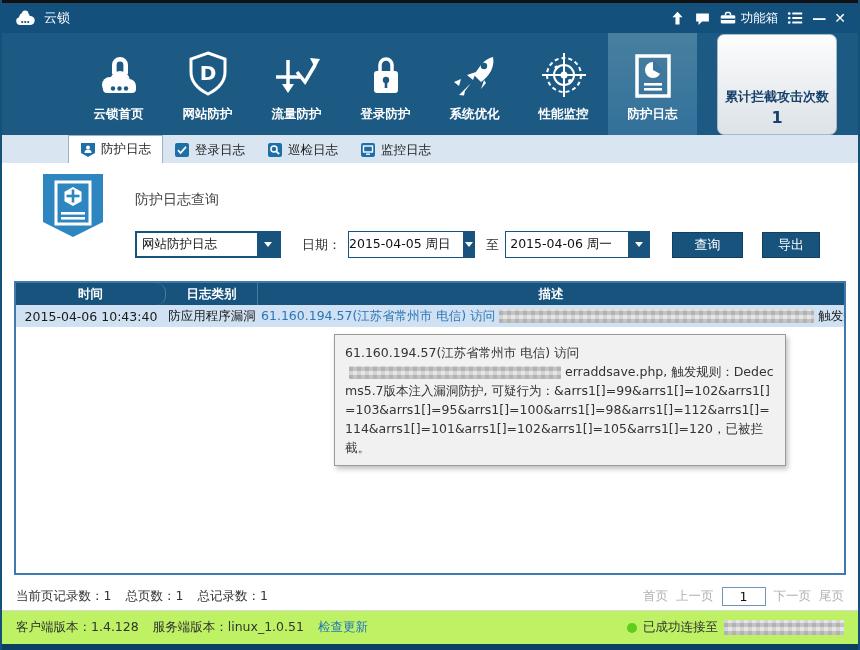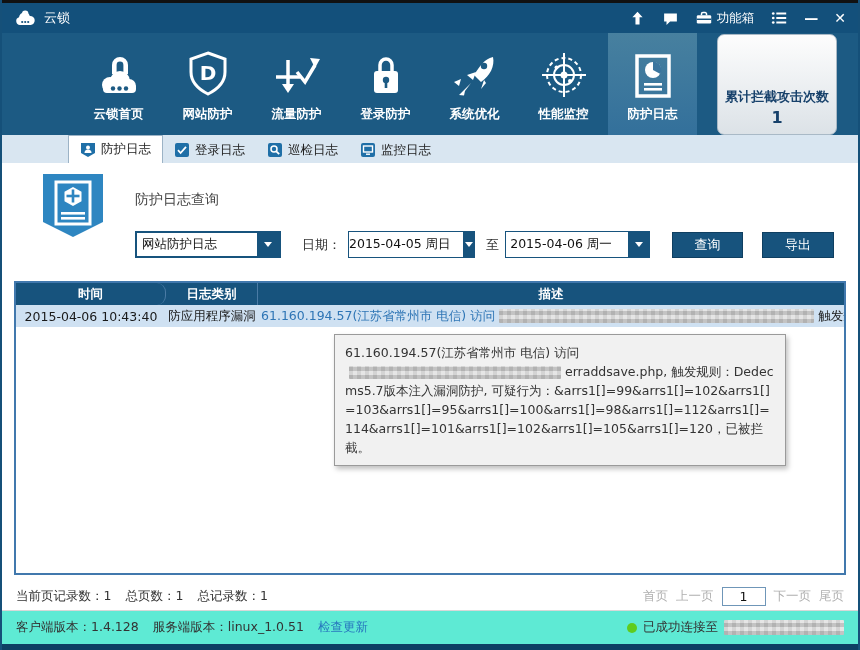--- a/index.html
+++ b/index.html
@@ -6,21 +6,21 @@
   html,body { background:#2a2a2a; }
   body { font-family:"DejaVu Sans","Liberation Sans",sans-serif; }
   .window { width:860px; height:650px; display:flex; flex-direction:column; background:#fff; position:relative; overflow:hidden; border-left:2px solid #155079; border-right:2px solid #155079; }
   .top-edge { height:3px; background:#111; flex:0 0 auto; }
   .bottom-edge { height:6px; background:#0d3f63; flex:0 0 auto; }
 
   
   .titlebar { height:30px; background:#13507b; display:flex; align-items:center; padding:0 12px; flex:0 0 auto; }
   .app-icon { width:22px; height:22px; display:inline-flex; margin-right:8px; }
   .app-title { color:#fff; font-size:13px; }
-  .tb-actions { margin-left:auto; display:flex; align-items:center; gap:16px; }
+  .tb-actions { margin-left:auto; display:flex; align-items:center; gap:8px; }
   .tb-btn { display:inline-flex; align-items:center; gap:4px; color:#fff; font-size:12.5px; cursor:pointer; }
   .tb-btn svg { display:block; }
   .tb-glyph { color:#fff; font-size:14px; font-weight:bold; cursor:pointer; line-height:1; }
 
   
   .nav { height:102px; background:#1c5a83; display:flex; align-items:stretch; padding-left:72px; flex:0 0 auto; }
   .nav-item { width:89px; display:flex; flex-direction:column; align-items:center; justify-content:flex-end; padding-bottom:12px; gap:7px; cursor:pointer; }
   .nav-item.selected { background:linear-gradient(180deg,#47809f 0%,#33709b 100%); }
   .nav-item .nico { height:50px; display:flex; align-items:flex-end; justify-content:center; }
   .nav-label { color:#fff; font-size:12.5px; font-weight:bold; white-space:nowrap; }
@@ -44,21 +44,21 @@
   .dd .dd-text { flex:1; font-size:12.5px; padding-left:5px; color:#111; white-space:nowrap; }
   .dd .dd-arrow { width:22px; height:23px; background:#17537d; display:flex; align-items:center; justify-content:center; }
   .tri-down { width:0; height:0; border-left:4px solid transparent; border-right:4px solid transparent; border-top:5px solid #fff; }
   .fl-label { font-size:13px; color:#333; margin-left:21px; white-space:nowrap; }
   .date-box { margin-left:7px; width:127px; height:27px; border:1px solid #17537d; display:flex; align-items:center; cursor:pointer;gap:12px; }
   .date-box .dt { flex:1; text-align:center; font-size:12.5px; color:#111; white-space:nowrap; }
   .date-box .dd-arrow { width:21px; height:25px; background:#17537d; display:flex; align-items:center; justify-content:center; border-left:1px solid #17537d; }
   .to-label { font-size:13px; color:#333; margin-left:11px; }
   .date-box.second { margin-left:6px; width:145px; }
   .btn { margin-left:22px; width:71px; height:26px; background:#17537d; color:#fff; border:1px solid #0f3f61; font-size:13px; display:flex; align-items:center; justify-content:center; cursor:pointer; font-family:inherit; }
-  .btn.export { margin-left:19px; width:72px; }
+  .btn.export { margin-left:19px; width:58px; }
 
   
   .table-wrap { margin:0 12px; height:294px; border:2px solid #4178ad; background:#fff; position:relative; }
   .thead { display:flex; background:#17537d; height:22px; }
   .th { color:#fff; font-size:12.5px; font-weight:bold; display:flex; align-items:center; justify-content:center; border-right:1px solid #4a7ba5; }
   .th:last-child { border-right:none; }
   .c-time { width:150px; flex:0 0 auto;border-radius:9px; }
   .c-cat  { width:92px;  flex:0 0 auto; }
   .c-desc { flex:1 1 auto; min-width:0; }
   .trow { display:flex; background:#cfe1f2; height:22px; align-items:center; font-size:12.5px; color:#1a1a1a; cursor:pointer; }
@@ -74,21 +74,21 @@
   .cz-tip { width:212px; height:13px; margin-left:4px; }
 
   
   .statusrow { height:29px; display:flex; align-items:center; padding:0 14px; font-size:12.5px; color:#333; border-bottom:1px solid #d8d8d8; flex:0 0 auto; }
   .statusrow .st { margin-right:14px; white-space:nowrap; }
   .pager { margin-left:auto; display:flex; align-items:center; gap:8px; color:#b0b0b0; font-size:12.5px; }
   .pager .pg { cursor:default; white-space:nowrap; }
   .page-input { width:44px; height:19px; border:1px solid #6f96b8; text-align:center; font-size:12.5px; font-family:inherit; color:#111; }
 
   
-  .footer { height:33px; display:flex; align-items:center; padding:0 14px; font-size:12.5px; color:#333; background:#5eead4; flex:0 0 auto; }
+  .footer { height:33px; display:flex; align-items:center; padding:0 14px; font-size:12.5px; color:#333; background:#bef264; flex:0 0 auto; }
   .footer .fv { margin-right:14px; white-space:nowrap; }
   .flink { color:#2878be; cursor:pointer; text-decoration:none; }
   .conn { margin-left:auto; display:flex; align-items:center; gap:6px; }
   .gdot { width:10px; height:10px; border-radius:50%; background:#5fcc1e; }
   .cz-conn { width:120px; height:15px; }
 </style>
 </head>
 <body>
 
 <div class="window">

